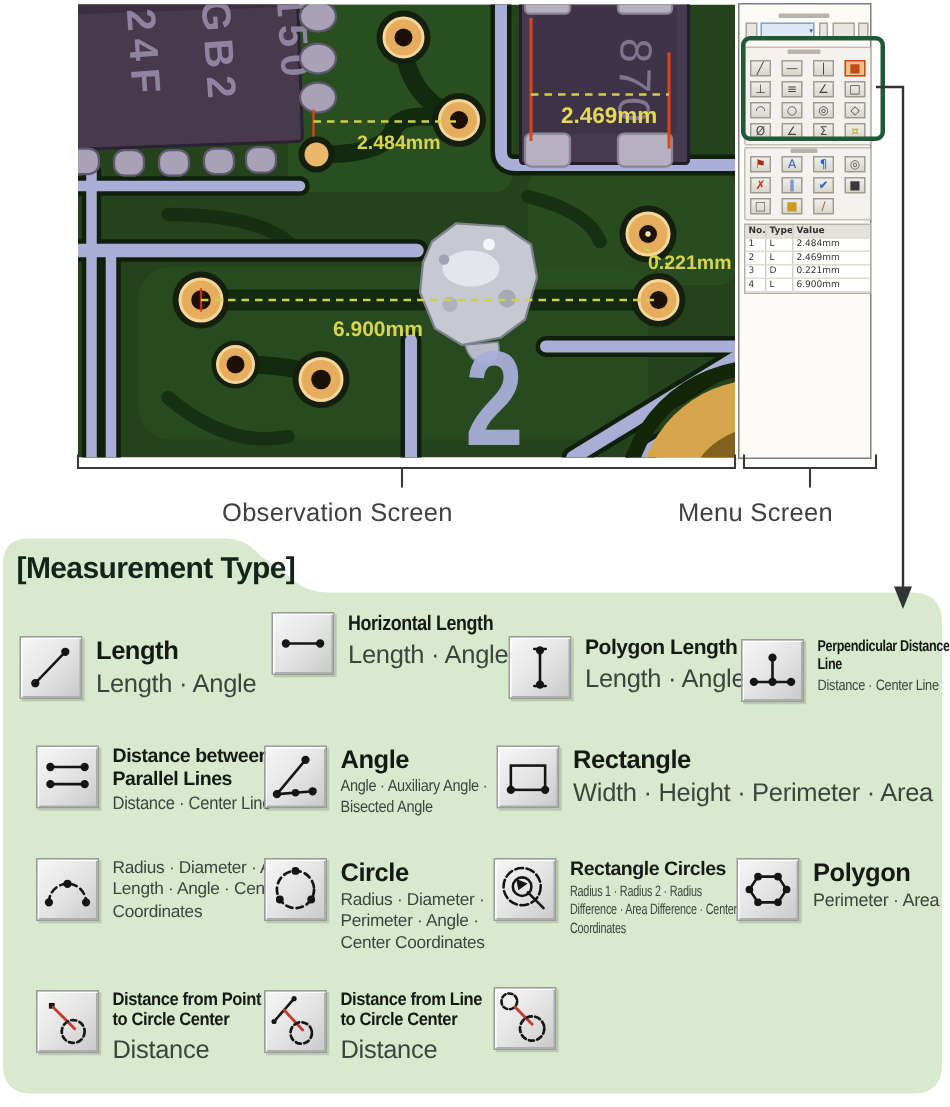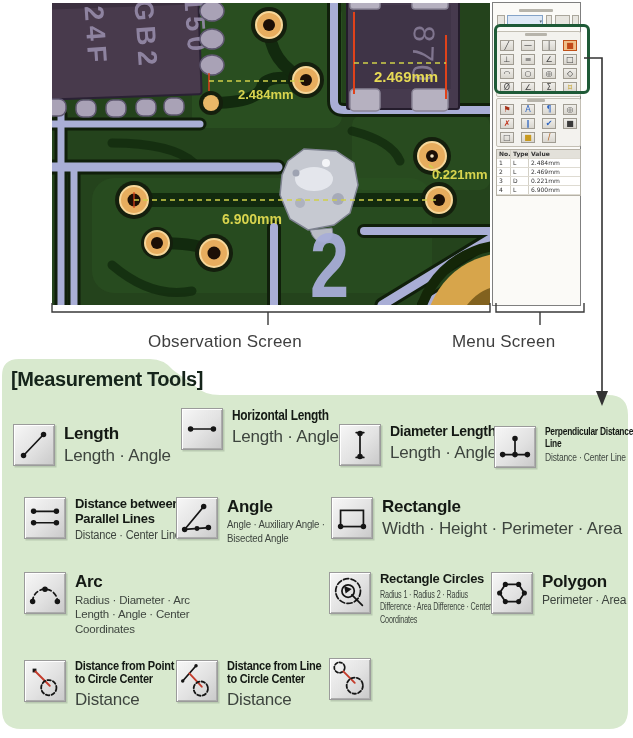--- a/index.html
+++ b/index.html
@@ -292,21 +292,21 @@
   </g>
 </svg>
 
 <div class="screen-label" id="obs-label">Observation Screen</div>
 <div class="screen-label" id="menu-label">Menu Screen</div>
 
 <div id="tools">
   <svg id="tools-bg" width="629" height="380" viewBox="0 0 629 380">
     <path d="M0,354 L0,20 Q0,3 17,3 L148,3 Q162,3 171,14 L193,30 Q202,39 218,39 L606,39 Q626,39 626,59 L626,354 Q626,373 607,373 L19,373 Q0,373 0,354 Z" fill="#d8e9ce" style="fill: rgb(216, 233, 206);"></path>
   </svg>
-  <div id="tools-title">[Measurement Tools]</div>
+  <div id="tools-title">[Measurement Type]</div>
 
   <div class="tool" style="left:11px;top:68px;">
     <div class="tool-btn">
       <svg width="40" height="40" viewBox="0 0 42 42">
           <g stroke="#151515" stroke-width="1.8" fill="#151515" stroke-linecap="round">
             <line x1="10" y1="32" x2="31" y2="10"></line>
             <circle cx="10" cy="32" r="2"></circle>
             <circle cx="31" cy="10" r="2"></circle>
           </g>
         </svg>
@@ -339,21 +339,21 @@
           <g stroke="#151515" stroke-width="1.8" fill="#151515" stroke-linecap="round">
             <line x1="21" y1="8" x2="21" y2="34"></line>
             <line x1="17" y1="8" x2="25" y2="8"></line>
             <line x1="17" y1="34" x2="25" y2="34"></line>
             <circle cx="21" cy="9" r="2"></circle>
             <circle cx="21" cy="33" r="2"></circle>
           </g>
         </svg>
     </div>
     <div class="tool-text">
-        <div class="tool-title t14">Diameter Length</div>
+        <div class="tool-title t14">Polygon Length</div>
     <div class="tool-sub s13">Length · Angle</div>
       </div>
   </div>
 
   <div class="tool" style="left:492px;top:70px;">
     <div class="tool-btn">
       <svg width="40" height="40" viewBox="0 0 42 42">
           <g stroke="#151515" stroke-width="1.8" fill="#151515" stroke-linecap="round">
             <line x1="6" y1="29" x2="36" y2="29"></line>
             <circle cx="8" cy="29" r="2"></circle>
@@ -429,25 +429,40 @@
       <svg width="40" height="40" viewBox="0 0 42 42">
           <g stroke="#151515" stroke-width="1.8" fill="#151515" stroke-linecap="round">
             <path d="M8,30 A13,13 0 0 1 34,30" fill="none" stroke-dasharray="4.5,3"></path>
             <circle cx="8" cy="30" r="2"></circle>
             <circle cx="34" cy="30" r="2"></circle>
             <circle cx="21" cy="17" r="2"></circle>
           </g>
         </svg>
     </div>
     <div class="tool-text" style="width:122px;">
-        <div class="tool-title t17">Arc</div>
     <div class="tool-sub s115">Radius · Diameter · Arc Length · Angle · Center Coordinates</div>
       </div>
   </div>
 
+  <div class="tool" style="left:174px;top:216px;">
+    <div class="tool-btn">
+      <svg width="40" height="40" viewBox="0 0 42 42">
+          <g stroke="#151515" stroke-width="1.9" fill="#151515" stroke-linecap="round">
+            <circle cx="21" cy="21" r="13" fill="none" stroke-dasharray="4.5,3"></circle>
+            <circle cx="21" cy="8" r="1.8"></circle>
+            <circle cx="32" cy="28" r="1.8"></circle>
+            <circle cx="10" cy="28" r="1.8"></circle>
+          </g>
+        </svg>
+    </div>
+    <div class="tool-text" style="width:128px;">
+        <div class="tool-title t17">Circle</div>
+    <div class="tool-sub s115">Radius · Diameter · Perimeter · Angle · Center Coordinates</div>
+      </div>
+  </div>
 
   <div class="tool" style="left:327px;top:216px;">
     <div class="tool-btn">
       <svg width="40" height="40" viewBox="0 0 42 42">
           <g stroke="#151515" stroke-width="1.8" fill="none" stroke-linecap="round">
             <circle cx="19" cy="19" r="13" stroke-dasharray="5.5,2.5"></circle>
             <circle cx="19" cy="19" r="6.5"></circle>
             <line x1="23" y1="23" x2="34" y2="34"></line>
             <path d="M16,15 l5,2 -4,3 z" fill="#151515"></path>
           </g>

